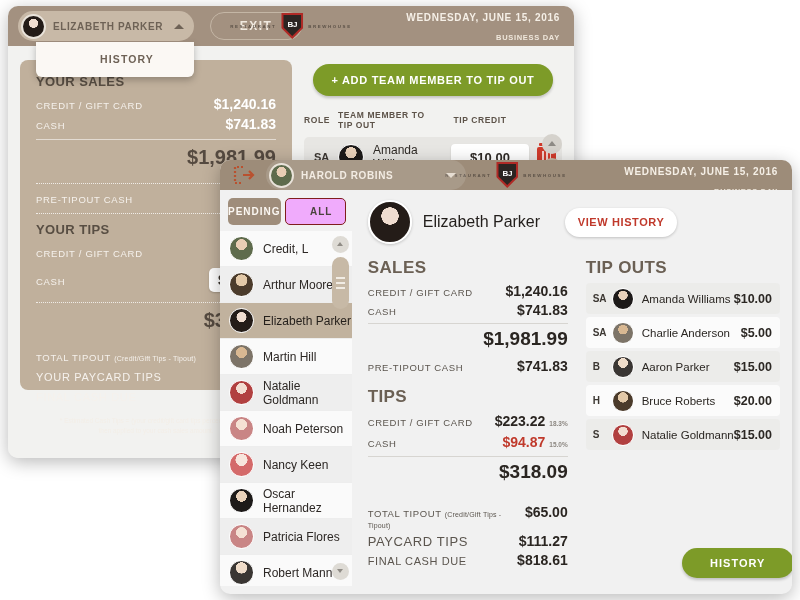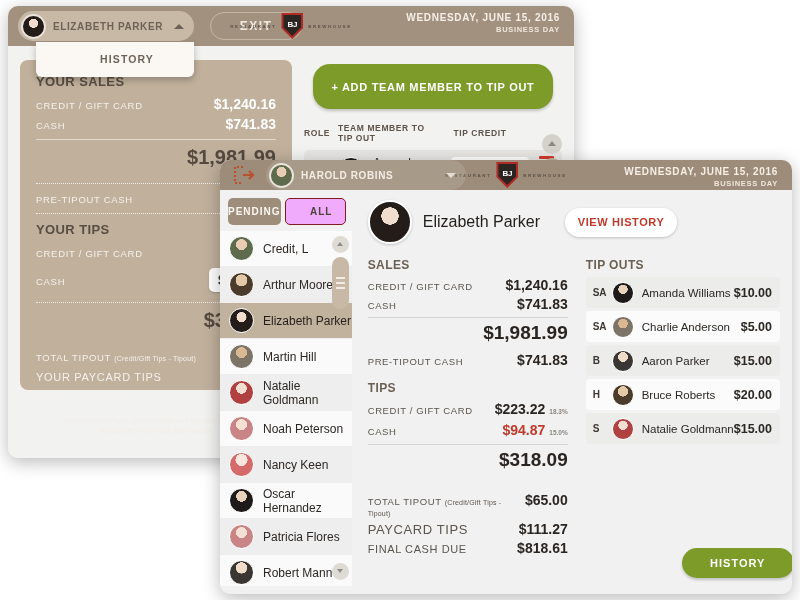--- a/index.html
+++ b/index.html
@@ -121,21 +121,21 @@
     background: #2b2522;
     clip-path: polygon(0 0, 100% 0, 100% 58%, 50% 100%, 0 58%);
   }
   .shield span {
     position: relative; z-index:2; color:#fff; font-size:8px; font-weight:bold;
     letter-spacing:-0.5px; margin-top:-4px;
   }
 
   .datebox { position: absolute; right: 14px; top: 6px; text-align: right; }
   .dateline { color: #f5efe6; font-size: 10px; font-weight: bold; letter-spacing: 0.7px; }
-  .dayline  { color: #efe7db; font-size: 7.5px; font-weight: bold; letter-spacing: 0.7px; margin-top: 2px; }
+  .dayline  { color: #efe7db; font-size: 7.5px; font-weight: bold; letter-spacing: 0.7px; margin-top: 10px; }
 
   
   #back-window { left: 8px; top: 6px; width: 566px; height: 452px; }
   .back-body { position: relative; height: 412px; background: #f2f2f0; }
 
   .sales-card {
     position: absolute; left: 12px; top: 14px;
     width: 272px; height: 330px;
     background: #c0b09c;
     border-radius: 8px;
@@ -153,21 +153,21 @@
   .highlight-val {
     background: #fff; color: #3a342e; border-radius: 5px;
     padding: 4px 9px; font-size: 14px; font-weight: bold;
     box-shadow: 0 1px 2px rgba(0,0,0,0.18);
   }
   .sub-note { font-size: 6.5px; line-height: 1.6; text-align: center; color: #f3eee7; margin-top: 12px; }
   .tiny-paren { font-size: 7px; letter-spacing: 0.2px; font-weight: normal; }
 
   .tipout-area { position: absolute; left: 296px; top: 14px; right: 12px; bottom: 10px; }
   .add-btn {
-    width: 240px; height: 45px; margin: 4px auto 14px;
+    width: 240px; height: 32px; margin: 4px auto 14px;
     background: #7d9b28; border-radius: 17px;
     display: flex; align-items: center; justify-content: center;
     color: #fff; font-size: 11px; font-weight: bold; letter-spacing: 0.7px;
     box-shadow: 0 2px 3px rgba(0,0,0,0.2);
   }
   .tipout-head { display: flex; align-items: center; font-size: 8.5px; letter-spacing: 0.6px; color: #5d5349; font-weight: bold; margin-bottom: 7px; padding-right: 34px; }
   .th-role { width: 34px; }
   .th-name { flex: 1; }
   .th-amt  { width: 96px; text-align: center; }
   .tipout-row {
@@ -265,21 +265,21 @@
     margin-left: 14px; width: 112px; height: 29px;
     background: #fff; border-radius: 16px;
     display: flex; align-items: center; justify-content: center;
     color: #c0392b; font-size: 11px; font-weight: bold; letter-spacing: 0.6px;
     box-shadow: 0 1px 3px rgba(0,0,0,0.2);
   }
 
   .det-cols { display: flex; gap: 18px; }
   .col-a { width: 200px; }
   .col-b { flex: 1; }
-  .sec-h { font-size: 12px; font-weight: bold; color: #6b6054; letter-spacing: 0.4px; margin-bottom: 5px; }
+  .sec-h { font-size: 17px; font-weight: bold; color: #6b6054; letter-spacing: 0.4px; margin-bottom: 5px; }
   .dl { display: flex; justify-content: space-between; align-items: baseline; margin: 3px 0; }
   .dl .lb { font-size: 9.5px; letter-spacing: 0.6px; color: #5b554e; }
   .dl .vl { font-size: 14px; font-weight: bold; color: #2a2521; }
   .dl .vl.red { color: #c0392b; }
   .pct { font-size: 6.5px; color: #8c8781; font-weight: bold; margin-left: 4px; }
   .grule { border-top: 1px solid #d7d5d1; margin: 5px 0 4px; }
   .bigtot { text-align: right; font-size: 19px; font-weight: bold; color: #2a2521; margin: 2px 0 8px; }
   .spacer { height: 10px; }
 
   .tipouts-list { margin-top: 4px; }

